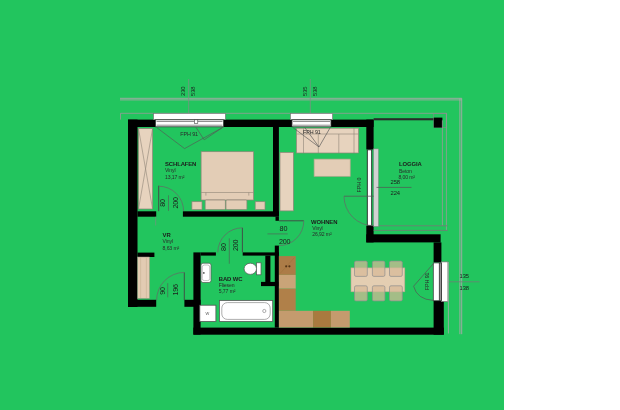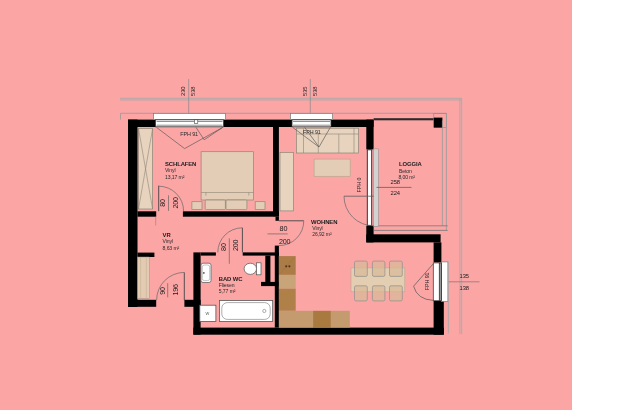--- a/index.html
+++ b/index.html
@@ -1,16 +1,16 @@
 <!DOCTYPE html>
 <html><head>
 <meta charset="utf-8">
 <style>
   html,body{margin:0;padding:0;background:#fff;}
-  .page{width:572px;height:410px;position:relative;overflow:hidden;background:#fca5a5;}
+  .page{width:504px;height:410px;position:relative;overflow:hidden;background:#22c55e;}
   svg{position:absolute;left:0;top:0;}
   text{font-family:"Liberation Sans", sans-serif;fill:#1c1c1c;}
   .rn{font-weight:bold;font-size:5.9px;letter-spacing:-.1px;}
   .sub{font-size:5.1px;fill:#2a2a2a;letter-spacing:-.1px;}
   .dim{font-size:7.2px;fill:#222;letter-spacing:-.2px;}
   .sdim{font-size:5.8px;fill:#333;letter-spacing:-.15px;}
   .fph{font-size:5.4px;fill:#2a2a2a;letter-spacing:-.1px;}
 </style>
 </head>
 <body>

